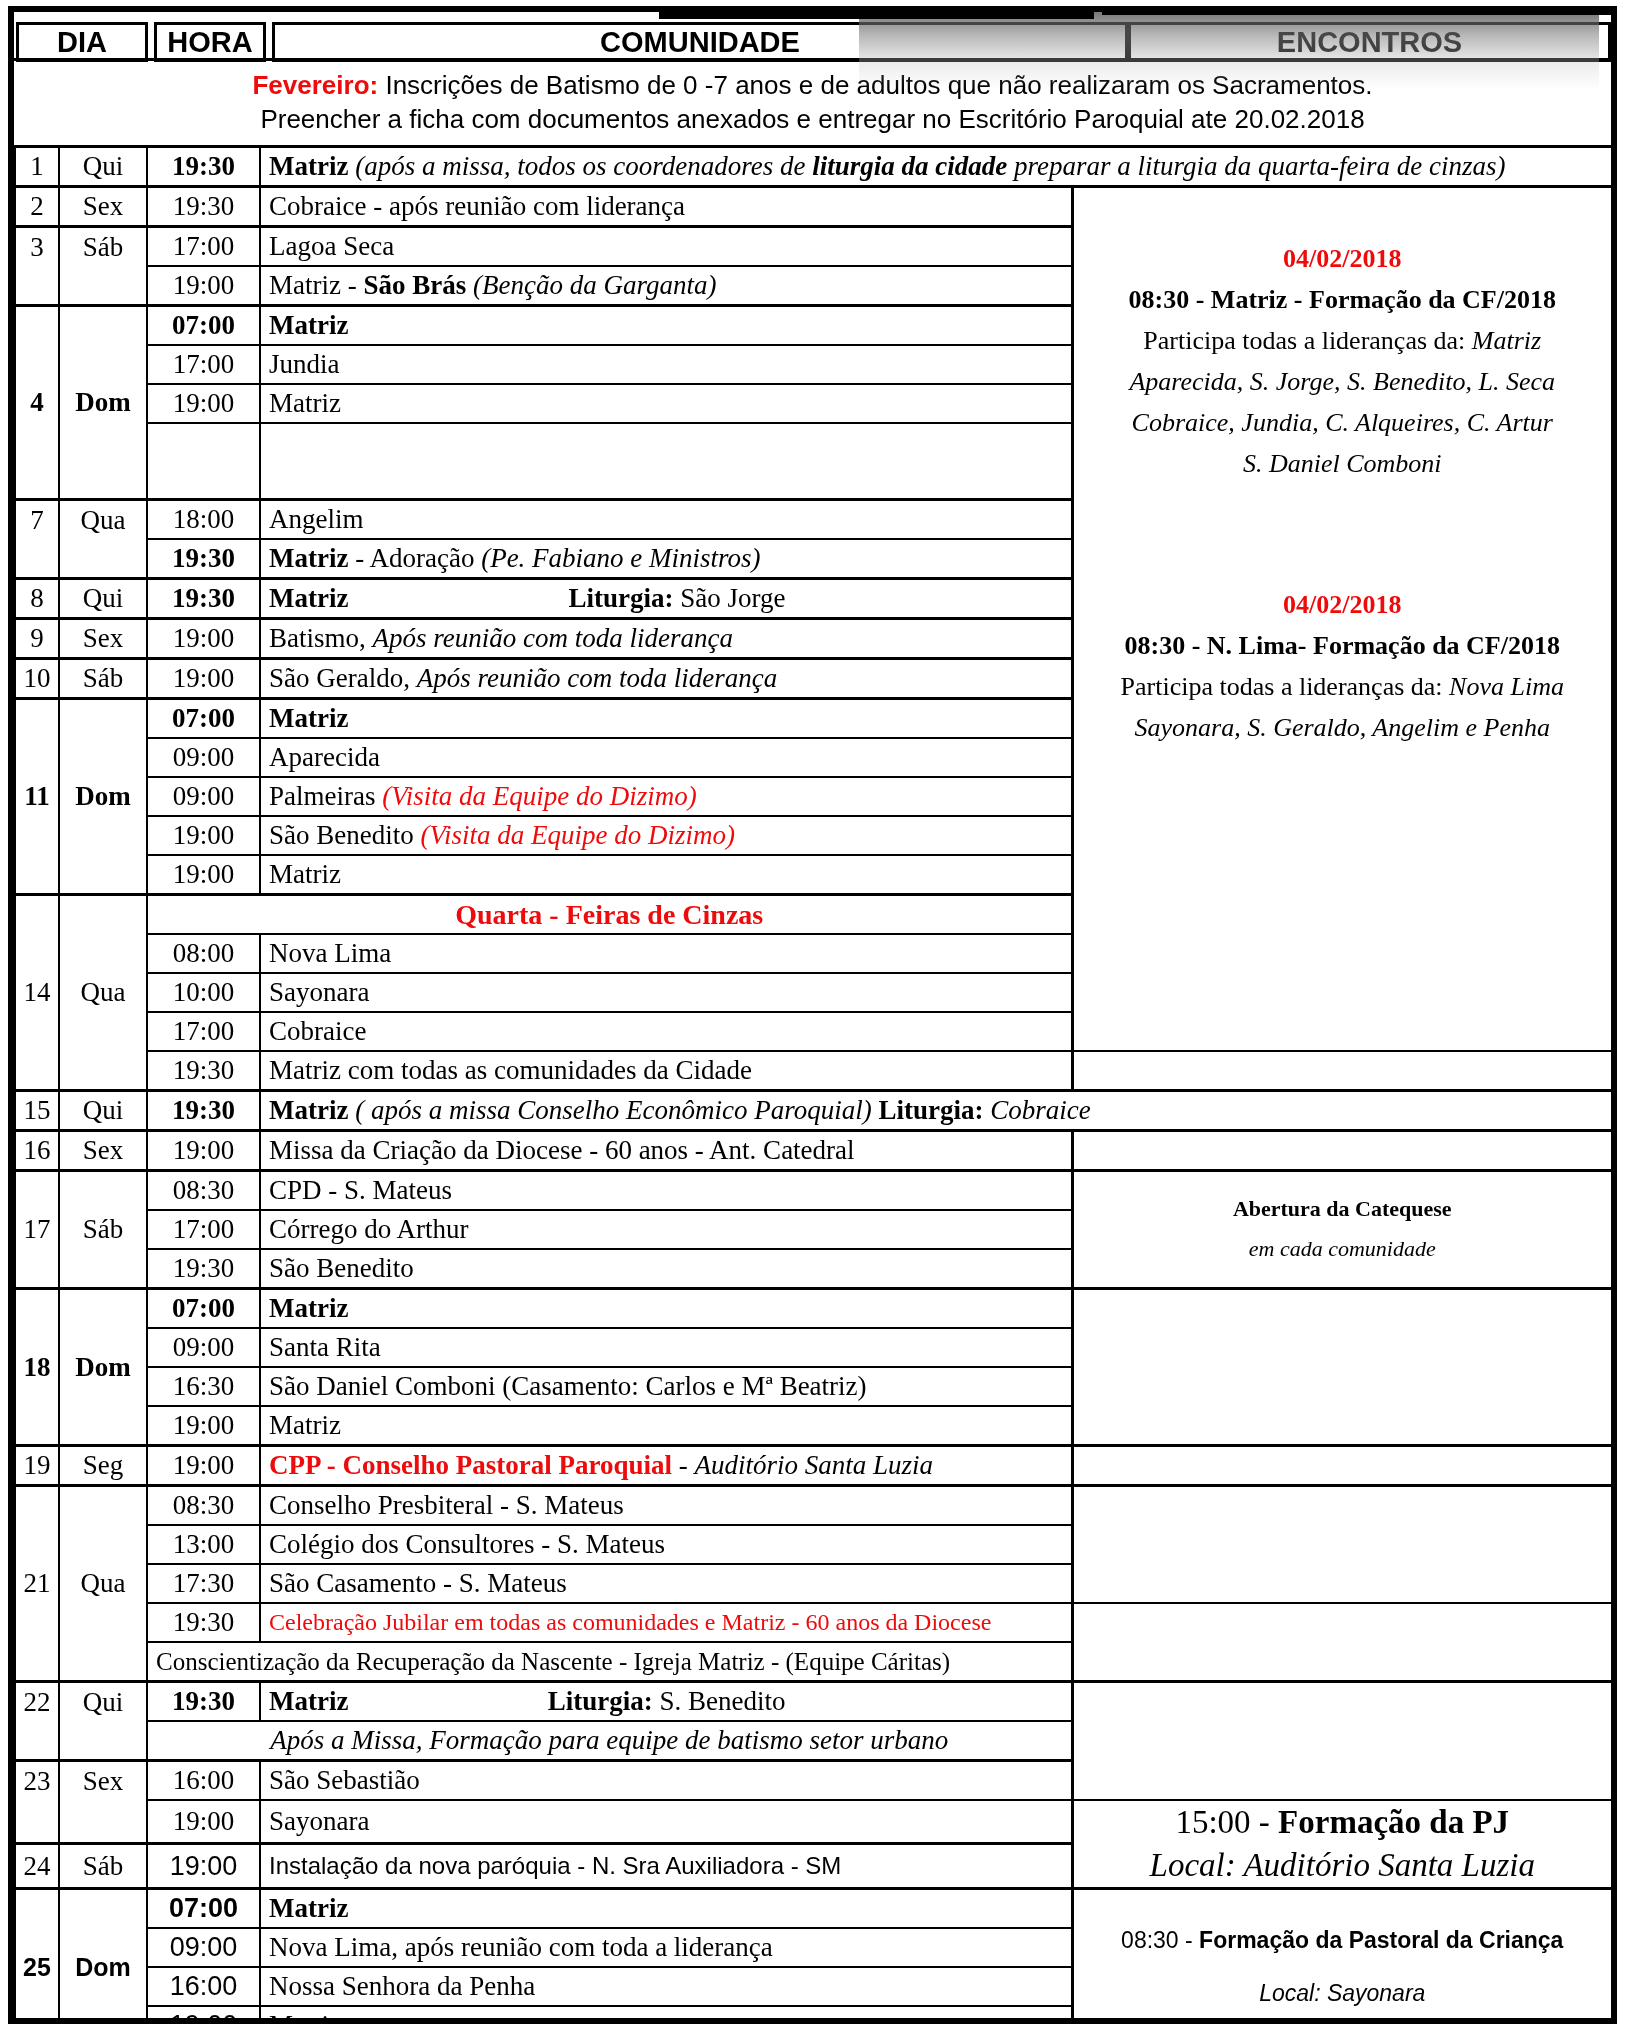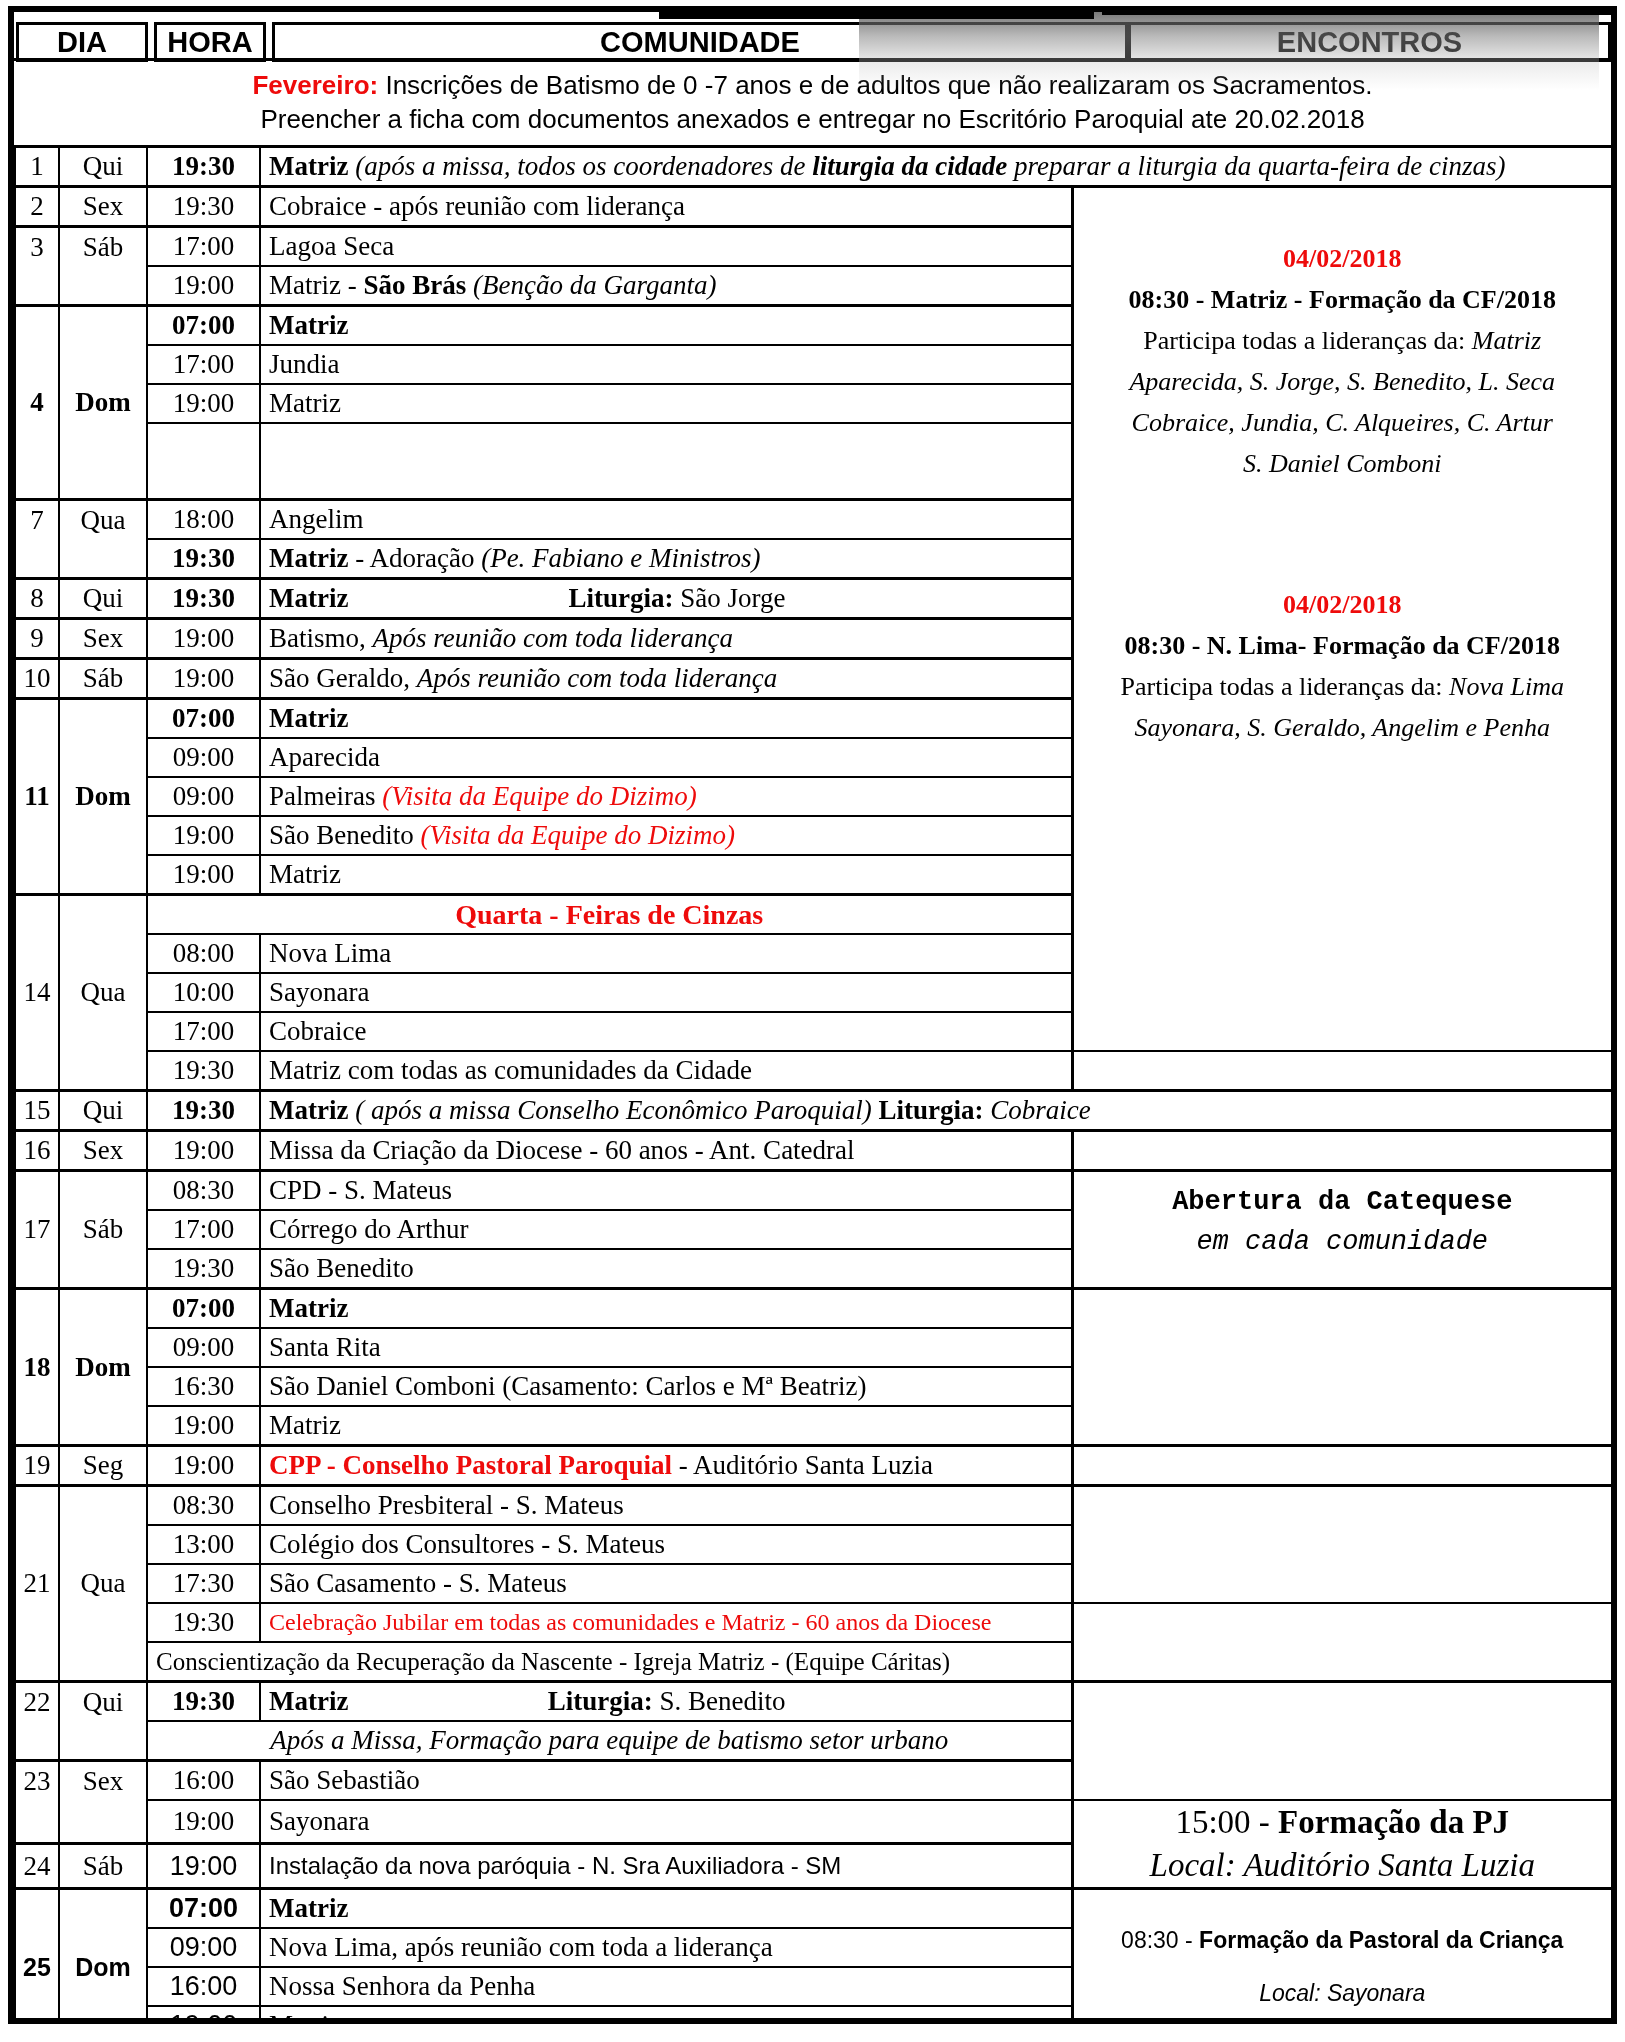--- a/index.html
+++ b/index.html
@@ -33,21 +33,21 @@
   td.e{border-left:3px solid #000;text-align:center;}
   td.bold{font-weight:bold;}
   td.sansb{font-family:"Liberation Sans",sans-serif;font-weight:bold;font-size:25px;}
   td.vt{vertical-align:top;padding-top:4px;}
   td.tall{height:74px;}
   td.title{text-align:center;font-size:28px;}
   td.mleft{text-align:left;padding-left:8px;font-size:25px;}
   td.mcenter{text-align:center;}
   td.small{font-size:24px;}
   .flexc{display:flex;justify-content:space-between;align-items:center;padding-right:285px;}
-  td.etop{vertical-align:top;padding-top:10px;line-height:40px;font-size:27px;font-family:Liberation Mono, monospace;}
+  td.etop{vertical-align:top;padding-top:17px;line-height:40px;font-size:22px;}
   td.emid{vertical-align:middle;line-height:43px;font-size:33px;}
   td.emid2{vertical-align:middle;line-height:52px;font-size:23px;}
   .ebig{vertical-align:top;}
   .ba{margin-top:50px;line-height:41px;font-size:26px;}
   .bb{margin-top:100px;line-height:41px;font-size:26px;}
 </style>
 </head>
 <body>
 
 <div class="page">
@@ -270,21 +270,21 @@
         </tr>
     <tr>
           <td class="h"><span>19:00</span></td>
           <td class="c"><span>Matriz</span></td>
         </tr>
 
     <tr class="g">
           <td class="n">19</td>
           <td class="d">Seg</td>
           <td class="h"><span>19:00</span></td>
-          <td class="c"><span style="font-weight: bold; color: rgb(238, 11, 11);">CPP - Conselho Pastoral Paroquial </span><span>- </span><span style="">Auditório Santa Luzia</span></td>
+          <td class="c"><span style="font-weight: bold; color: rgb(238, 11, 11);">CPP - Conselho Pastoral Paroquial </span><span>- </span><span style="font-style: italic;">Auditório Santa Luzia</span></td>
           <td class="e"></td>
         </tr>
 
     <tr class="g">
           <td class="n" rowspan="5">21</td>
           <td class="d" rowspan="5">Qua</td>
           <td class="h"><span>08:30</span></td>
           <td class="c"><span>Conselho Presbiteral - S. Mateus</span></td>
           <td class="e" rowspan="3"></td>
         </tr>

